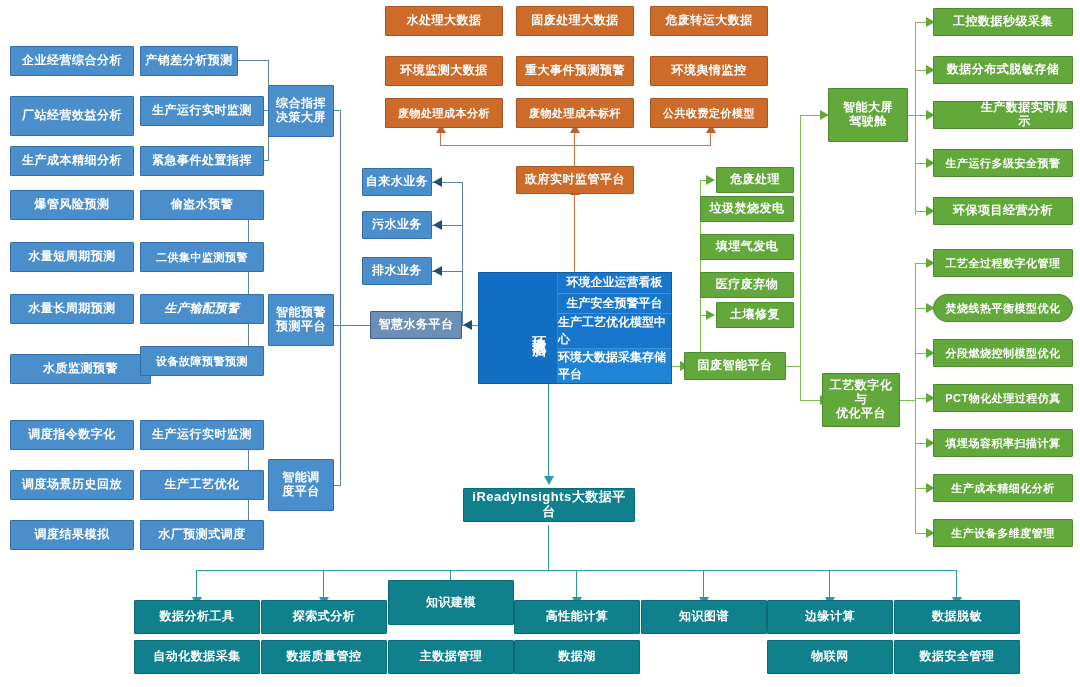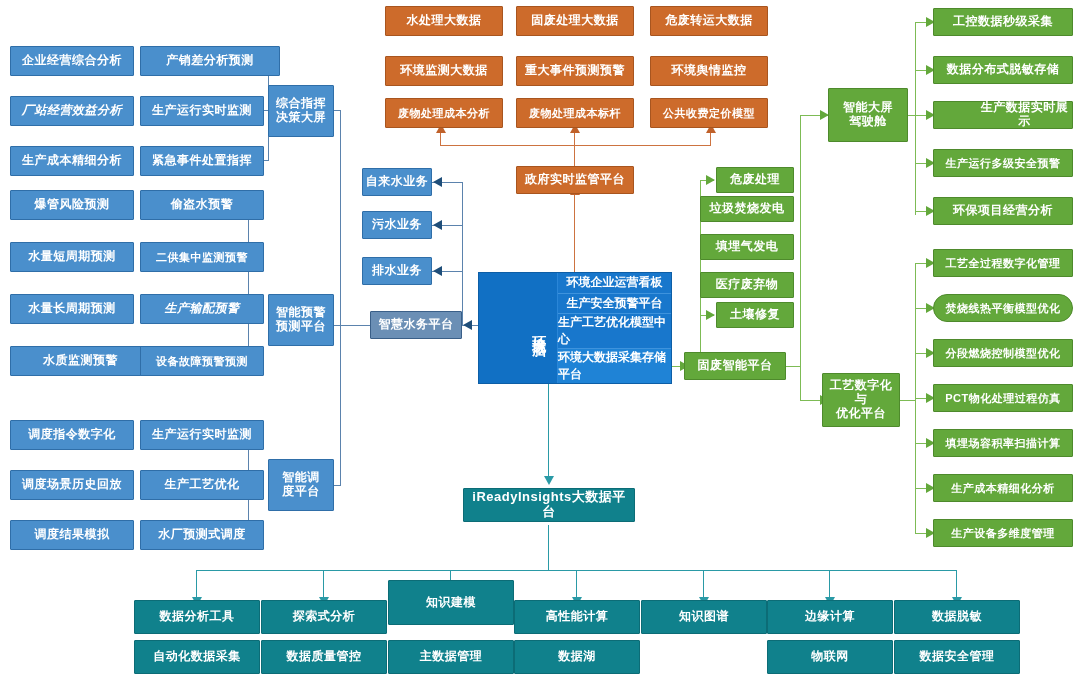--- a/index.html
+++ b/index.html
@@ -202,34 +202,34 @@
   <div class="ln v c-teal" style="left:956px; top:570px; height:30px;"></div>
   <div class="arw down a-teal-d" style="left:192px; top:597px;"></div>
   <div class="arw down a-teal-d" style="left:319px; top:597px;"></div>
   <div class="arw down a-teal-d" style="left:446px; top:597px;"></div>
   <div class="arw down a-teal-d" style="left:572px; top:597px;"></div>
   <div class="arw down a-teal-d" style="left:699px; top:597px;"></div>
   <div class="arw down a-teal-d" style="left:825px; top:597px;"></div>
   <div class="arw down a-teal-d" style="left:952px; top:597px;"></div>
 
   <div class="box blue" style="left:10px; top:46px; width:124px; height:30px;">企业经营综合分析</div>
-  <div class="box blue" style="left:10px; top:96px; width:124px; height:30px;font-style:italic;">厂站经营效益分析</div>
+  <div class="box blue" style="left:10px; top:96px; width:124px; height:40px;">厂站经营效益分析</div>
   <div class="box blue" style="left:10px; top:146px; width:124px; height:30px;">生产成本精细分析</div>
-  <div class="box blue" style="left:140px; top:46px; width:140px; height:30px;text-align:right;">产销差分析预测</div>
+  <div class="box blue" style="left:140px; top:46px; width:98px; height:30px;text-align:right;">产销差分析预测</div>
   <div class="box blue" style="left:140px; top:96px; width:124px; height:30px;">生产运行实时监测</div>
   <div class="box blue" style="left:140px; top:146px; width:124px; height:30px;">紧急事件处置指挥</div>
   <div class="box blue-plat" style="left:268px; top:85px; width:66px; height:52px; flex-direction:column;">
     <span>综合指挥</span>
     <span>决策大屏</span>
   </div>
 
   <div class="box blue" style="left:10px; top:190px; width:124px; height:30px;">爆管风险预测</div>
   <div class="box blue" style="left:10px; top:242px; width:124px; height:30px;">水量短周期预测</div>
   <div class="box blue" style="left:10px; top:294px; width:124px; height:30px;">水量长周期预测</div>
-  <div class="box blue" style="left:10px; top:346px; width:141px; height:30px;text-align:center;">水质监测预警</div>
+  <div class="box blue" style="left:10px; top:354px; width:141px; height:30px;text-align:center;">水质监测预警</div>
   <div class="box blue" style="left:140px; top:190px; width:124px; height:30px;">偷盗水预警</div>
   <div class="box blue" style="left:140px; top:242px; width:124px; height:30px; font-size:11px;">二供集中监测预警</div>
   <div class="box blue" style="left:140px; top:294px; width:124px; height:30px;font-style:italic;">生产输配预警</div>
   <div class="box blue" style="left:140px; top:346px; width:124px; height:30px; font-size:11px;">设备故障预警预测</div>
   <div class="box blue-plat" style="left:268px; top:294px; width:66px; height:52px; flex-direction:column;">
     <span>智能预警</span>
     <span>预测平台</span>
   </div>
 
   <div class="box blue" style="left:10px; top:420px; width:124px; height:30px;">调度指令数字化</div>

